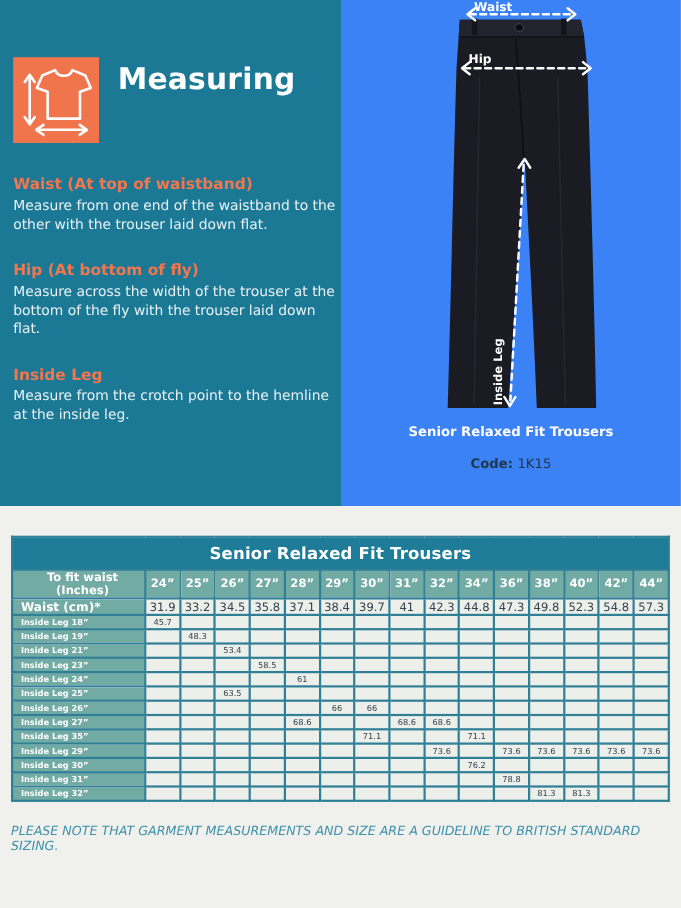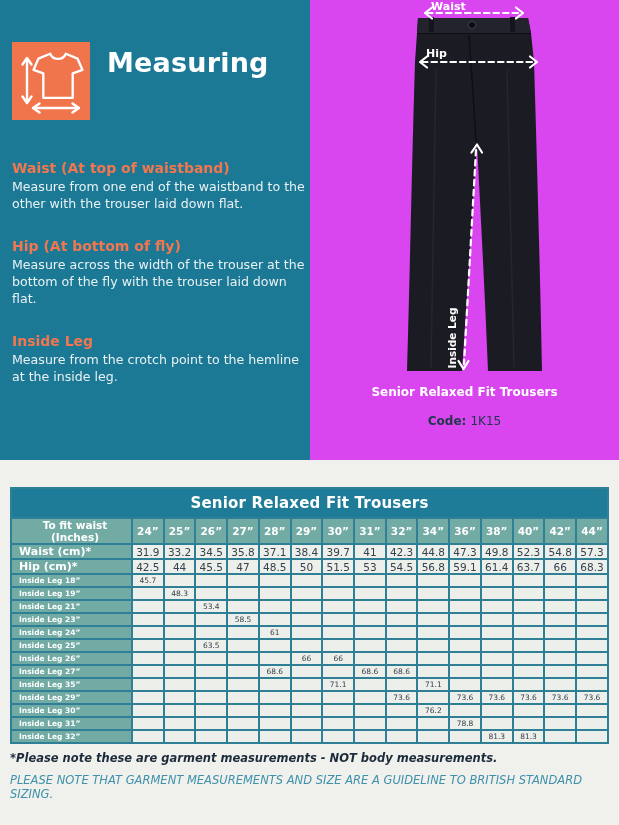--- a/index.html
+++ b/index.html
@@ -7,23 +7,23 @@
   body {
     width: 619px; height: 825px;
     background: #F0F0ED;
     font-family: "DejaVu Sans", "Liberation Sans", sans-serif;
     overflow: hidden;
   }
 
   
   .top-section { display: flex; width: 619px; height: 460px; }
   .left-panel  { width: 310px; height: 460px; background: #1B7996; position: relative; }
-  .right-panel { width: 309px; height: 460px; background: #d946ef; position: relative; }
-
-  .brand-row { position: absolute; top: 42px; left: 12px; display: flex; align-items: flex-start; }
+  .right-panel { width: 309px; height: 460px; background: #3b82f6; position: relative; }
+
+  .brand-row { position: absolute; top: 52px; left: 12px; display: flex; align-items: flex-start; }
   .icon-box { width: 78px; height: 78px; background: #F0744C; flex: 0 0 auto; }
   .page-title {
     margin-left: 17px; margin-top: 4px;
     color: #FFFFFF; font-weight: bold;
     font-size: 27px; line-height: 33px; letter-spacing: 0.2px;
   }
   .page-title div { white-space: nowrap; }
 
   .guide-sections { position: absolute; top: 160px; left: 12px; width: 293px; }
   .guide-section { margin-bottom: 26px; }
@@ -54,21 +54,21 @@
   .size-table td { background: #EDEFEA; color: #33424D; text-align: center; }
   tr.large { height: 15px; padding-left: 40px; }
   tr.large th.lbl { font-size: 11px; }
   tr.large td { font-size: 10.5px; }
   tr.small { height: 13px; padding-left: 46px; }
   tr.small th.lbl { font-size: 7.5px; }
   tr.small td { font-size: 7.5px; }
 
   .footnotes { margin: 7px 12px 0 10px; }
   .note-primary   { color: #1C2B3A; font-weight: bold; font-style: italic; font-size: 11.5px; line-height: 14px; }
-  .note-secondary { color: #3D91AA; font-style: italic; font-size: 11.5px; line-height: 14px; margin-top: 8px; }
+  .note-secondary { color: #3D91AA; font-style: italic; font-size: 11.5px; line-height: 14px; margin-top: 19px; }
 </style>
 </head>
 <body>
 
 <div class="top-section">
 
   <div class="left-panel">
     <div class="brand-row">
       <div class="icon-box">
         <svg width="78" height="78" viewBox="0 0 78 78">
@@ -192,38 +192,20 @@
           <td>39.7</td>
           <td>41</td>
           <td>42.3</td>
           <td>44.8</td>
           <td>47.3</td>
           <td>49.8</td>
           <td>52.3</td>
           <td>54.8</td>
           <td>57.3</td>
         </tr>
-        <tr class="large">
-          <th class="lbl">Hip (cm)*</th>
-          <td>42.5</td>
-          <td>44</td>
-          <td>45.5</td>
-          <td>47</td>
-          <td>48.5</td>
-          <td>50</td>
-          <td>51.5</td>
-          <td>53</td>
-          <td>54.5</td>
-          <td>56.8</td>
-          <td>59.1</td>
-          <td>61.4</td>
-          <td>63.7</td>
-          <td>66</td>
-          <td>68.3</td>
-        </tr>
         <tr class="small">
           <th class="lbl">Inside Leg 18”</th>
           <td>45.7</td>
           <td></td>
           <td></td>
           <td></td>
           <td></td>
           <td></td>
           <td></td>
           <td></td>
@@ -448,16 +430,15 @@
           <td></td>
           <td>81.3</td>
           <td>81.3</td>
           <td></td>
           <td></td>
         </tr>
       </tbody>
   </table>
 
   <div class="footnotes">
-    <div class="note-primary">*Please note these are garment measurements - NOT body measurements.</div>
     <div class="note-secondary">PLEASE NOTE THAT GARMENT MEASUREMENTS AND SIZE ARE A GUIDELINE TO BRITISH STANDARD SIZING.</div>
   </div>
 </div>
 
 </body></html>

